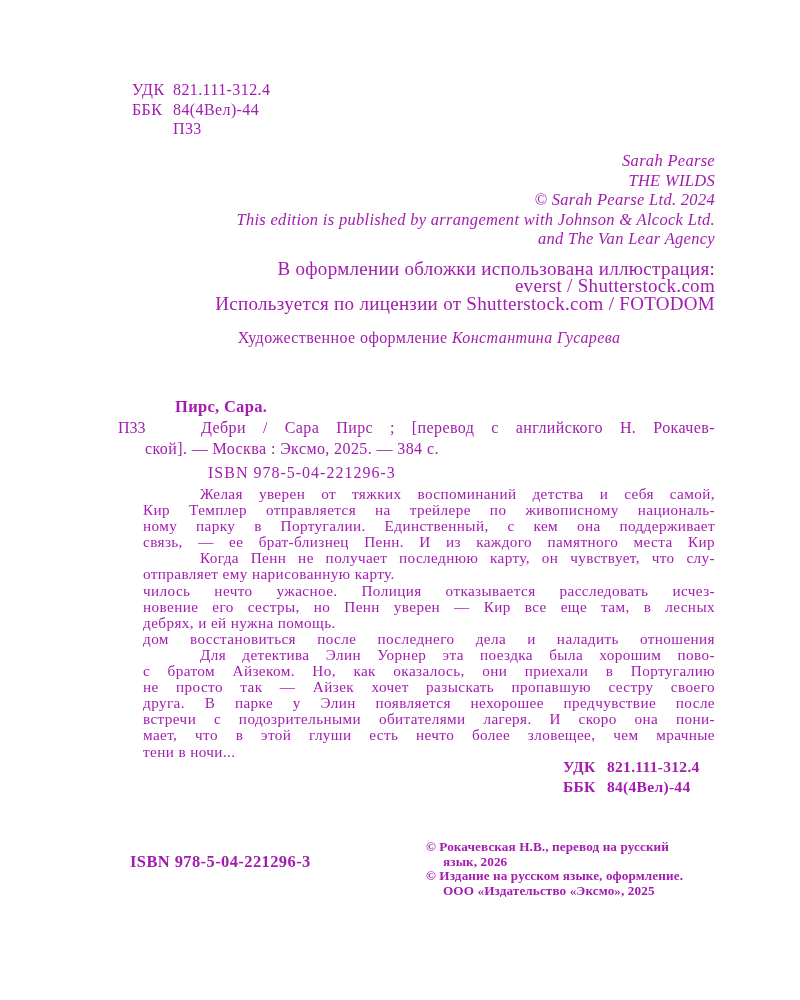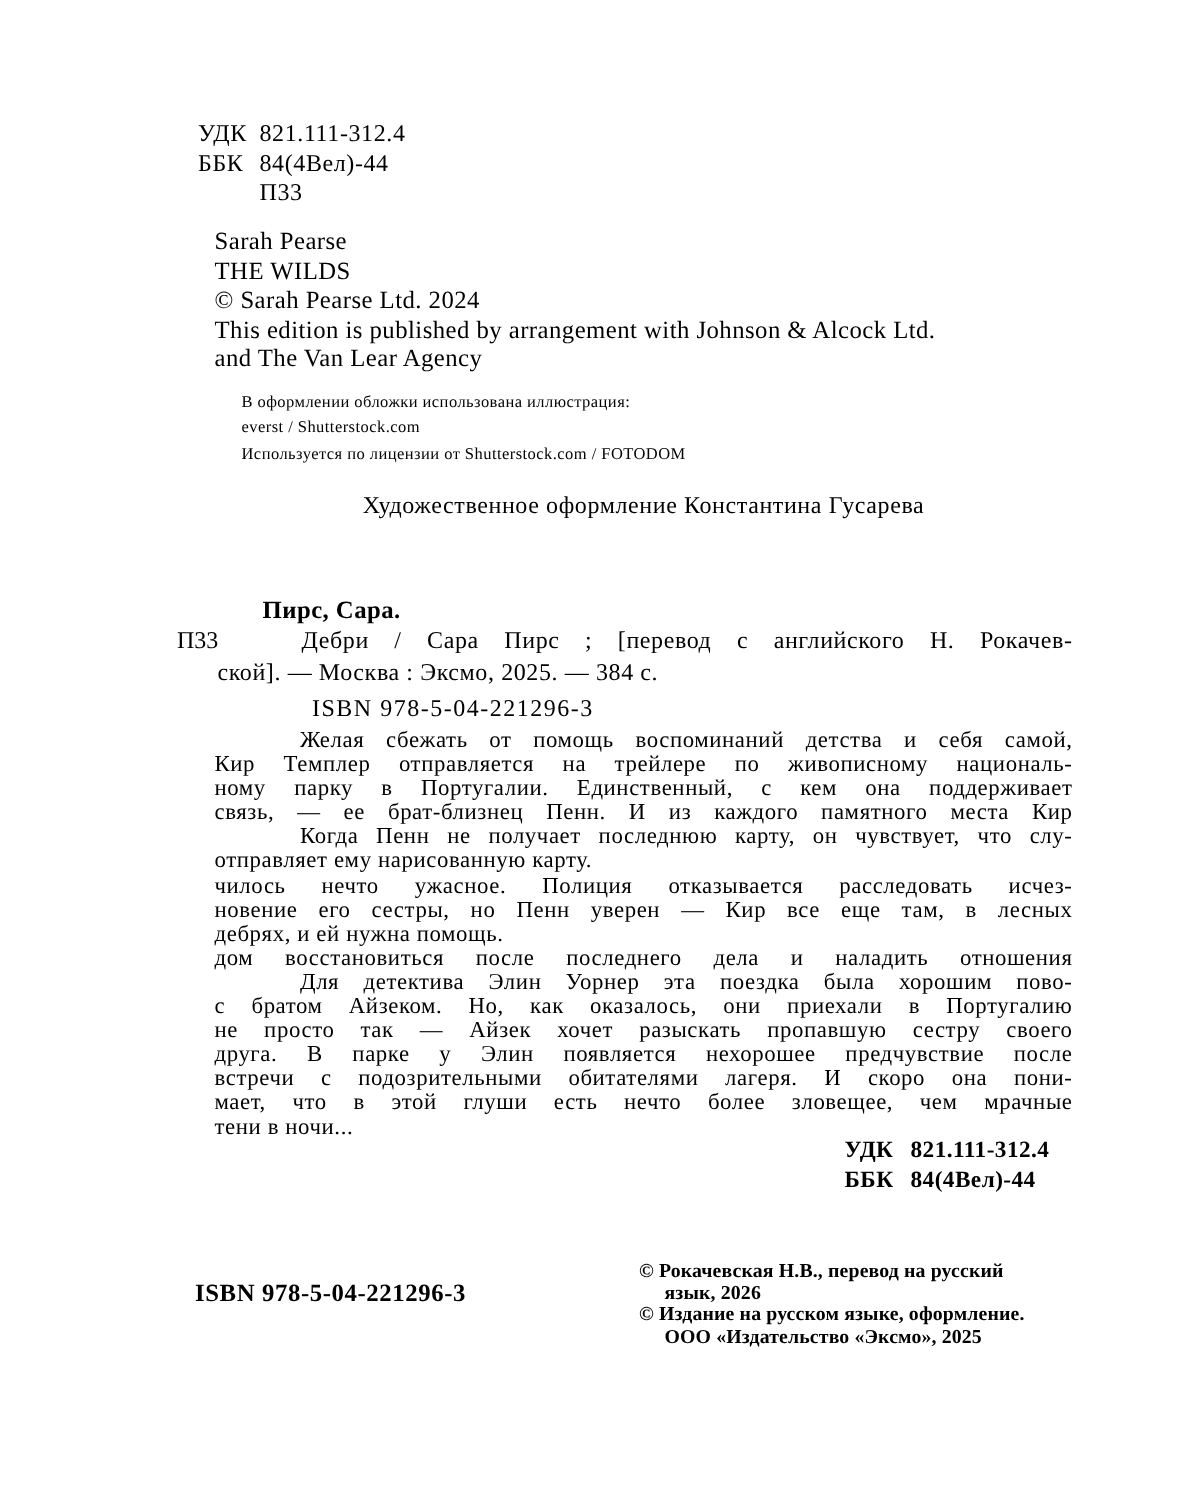--- a/index.html
+++ b/index.html
@@ -1,42 +1,42 @@
 <!DOCTYPE html>
 <html><head>
 <meta charset="utf-8">
 <style>
   html, body { margin: 0; padding: 0; background: #ffffff; }
   .page {
     position: relative;
     width: 800px;
     height: 1000px;
     background: #ffffff;
-    color: #000000;
+    color: #a21caf;
     font-family: "Liberation Serif", "DejaVu Serif", serif;
     overflow: hidden;
   }
   .abs { position: absolute; }
 
   
   .top-codes { left: 132px; top: 80px; font-size: 16px; line-height: 19.5px; letter-spacing: 0.4px; }
   .top-codes .lbl { display: inline-block; width: 41px; }
 
   
-  .title-block { left: 143px; top: 151px; width: 572px; text-align: left;
-                 font-size: 16.5px; line-height: 19.6px; letter-spacing: 0.3px; }
+  .title-block { left: 143px; top: 151px; width: 572px; text-align: right;
+                 font-size: 16.5px; line-height: 19.6px; letter-spacing: 0.3px; font-style: italic; }
 
   
-  .cover-credit { left: 161px; top: 260px; width: 572px; text-align: left;
-                  font-size: 11px; line-height: 17.3px; letter-spacing: 0.3px; }
+  .cover-credit { left: 143px; top: 260px; width: 572px; text-align: right;
+                  font-size: 19px; line-height: 17.3px; letter-spacing: 0.3px; }
 
   
   .design-credit { left: 143px; top: 329px; width: 572px; text-align: center;
                    font-size: 16px; letter-spacing: 0.4px; }
-  .design-credit .it { }
+  .design-credit .it { font-style: italic; }
 
   
   .bib-author { left: 175px; top: 397px; font-size: 16.5px; font-weight: bold; letter-spacing: 0.3px; }
   .bib-code   { left: 118px; top: 419px; font-size: 16px; }
   .bib-l1 { left: 145px; top: 419px; width: 570px; box-sizing: border-box; padding-left: 56px;
             font-size: 16px; letter-spacing: 0.4px;
             text-align: justify; text-align-last: justify; }
   .bib-l2 { left: 145px; top: 440px; font-size: 16px; letter-spacing: 0.4px; }
   .bib-isbn { left: 208px; top: 464px; font-size: 16px; letter-spacing: 1px; }
 
@@ -94,21 +94,21 @@
     <span class="it">Константина Гусарева</span>
   </div>
 
   <div class="abs bib-author">Пирс, Сара.</div>
   <div class="abs bib-code">П33</div>
   <div class="abs bib-l1">Дебри / Сара Пирс ; [перевод с английского Н. Рокачев-</div>
   <div class="abs bib-l2">ской]. — Москва : Эксмо, 2025. — 384 с.</div>
   <div class="abs bib-isbn">ISBN 978-5-04-221296-3</div>
 
   <div class="abs annotation">
-    <div class="ann-line first">Желая сбежать от помощь воспоминаний детства и себя самой,</div>
+    <div class="ann-line first">Желая уверен от тяжких воспоминаний детства и себя самой,</div>
     <div class="ann-line">Кир Темплер отправляется на трейлере по живописному националь-</div>
     <div class="ann-line">ному парку в Португалии. Единственный, с кем она поддерживает</div>
     <div class="ann-line">связь, — ее брат-близнец Пенн. И из каждого памятного места Кир</div>
     <div class="ann-line first">Когда Пенн не получает последнюю карту, он чувствует, что слу-</div>
     <div class="ann-line last">отправляет ему нарисованную карту.</div>
     <div class="ann-line">чилось нечто ужасное. Полиция отказывается расследовать исчез-</div>
     <div class="ann-line">новение его сестры, но Пенн уверен — Кир все еще там, в лесных</div>
     <div class="ann-line last">дебрях, и ей нужна помощь.</div>
     <div class="ann-line">дом восстановиться после последнего дела и наладить отношения</div>
     <div class="ann-line first">Для детектива Элин Уорнер эта поездка была хорошим пово-</div>

